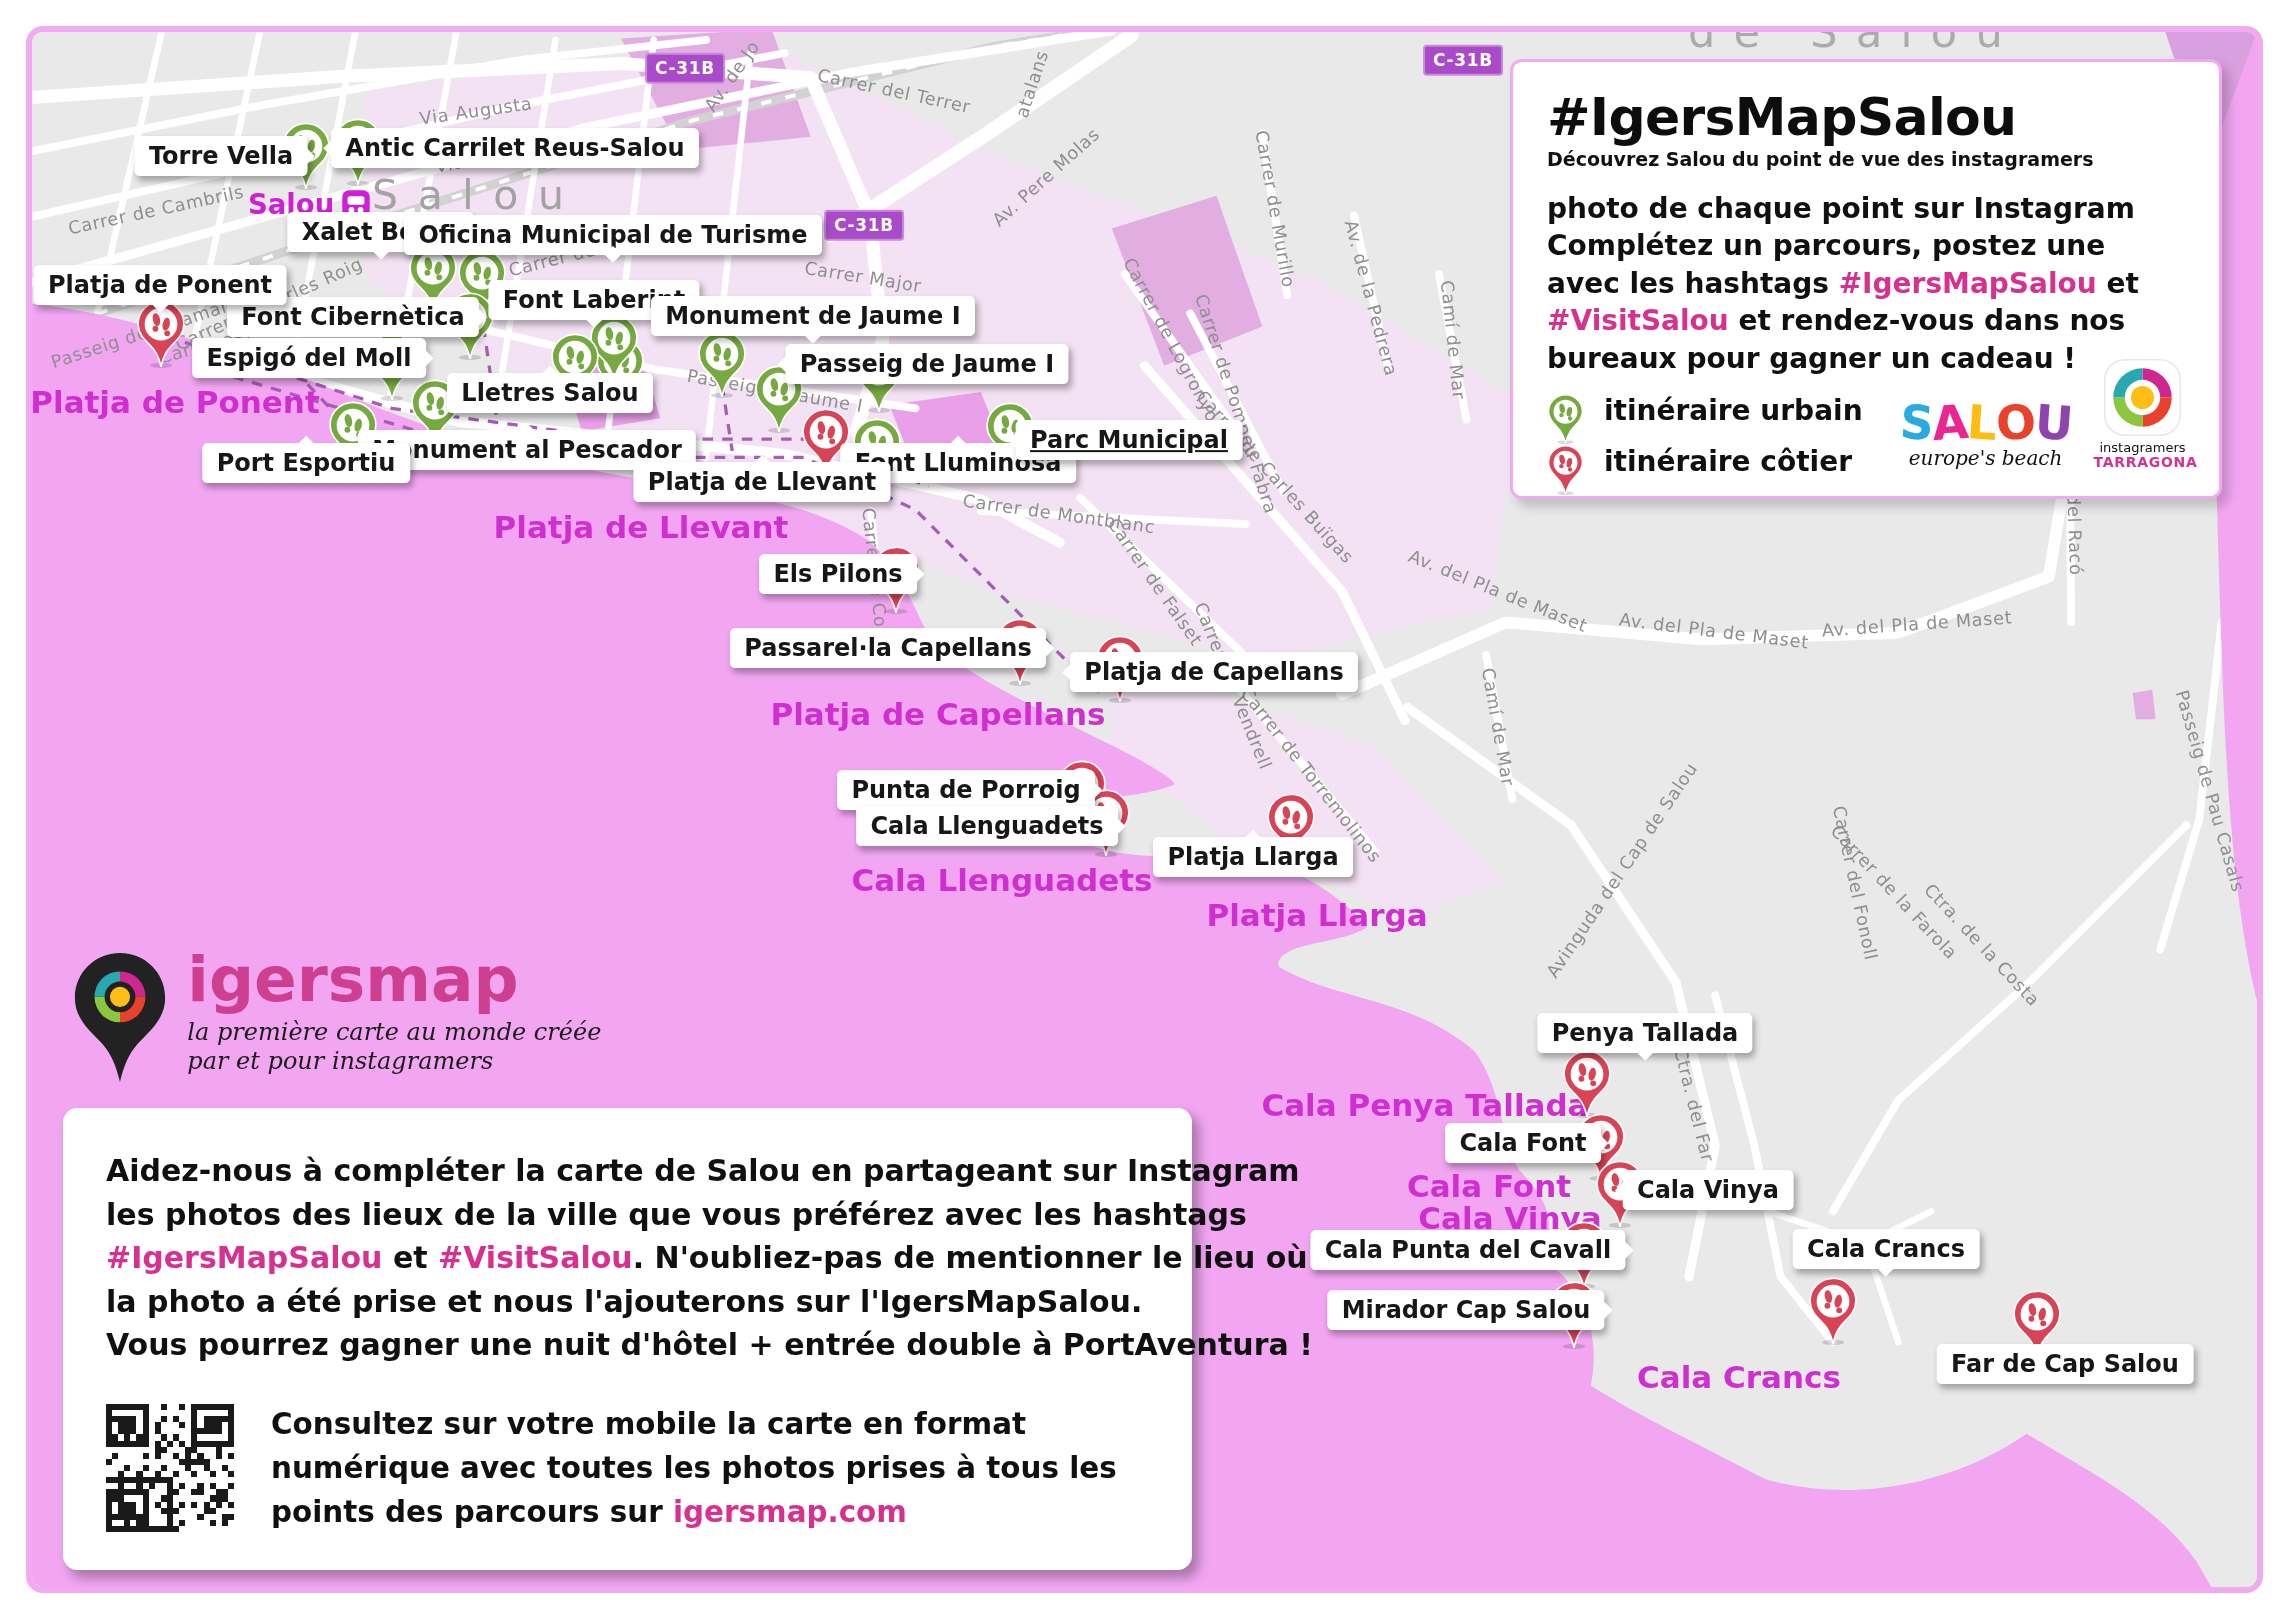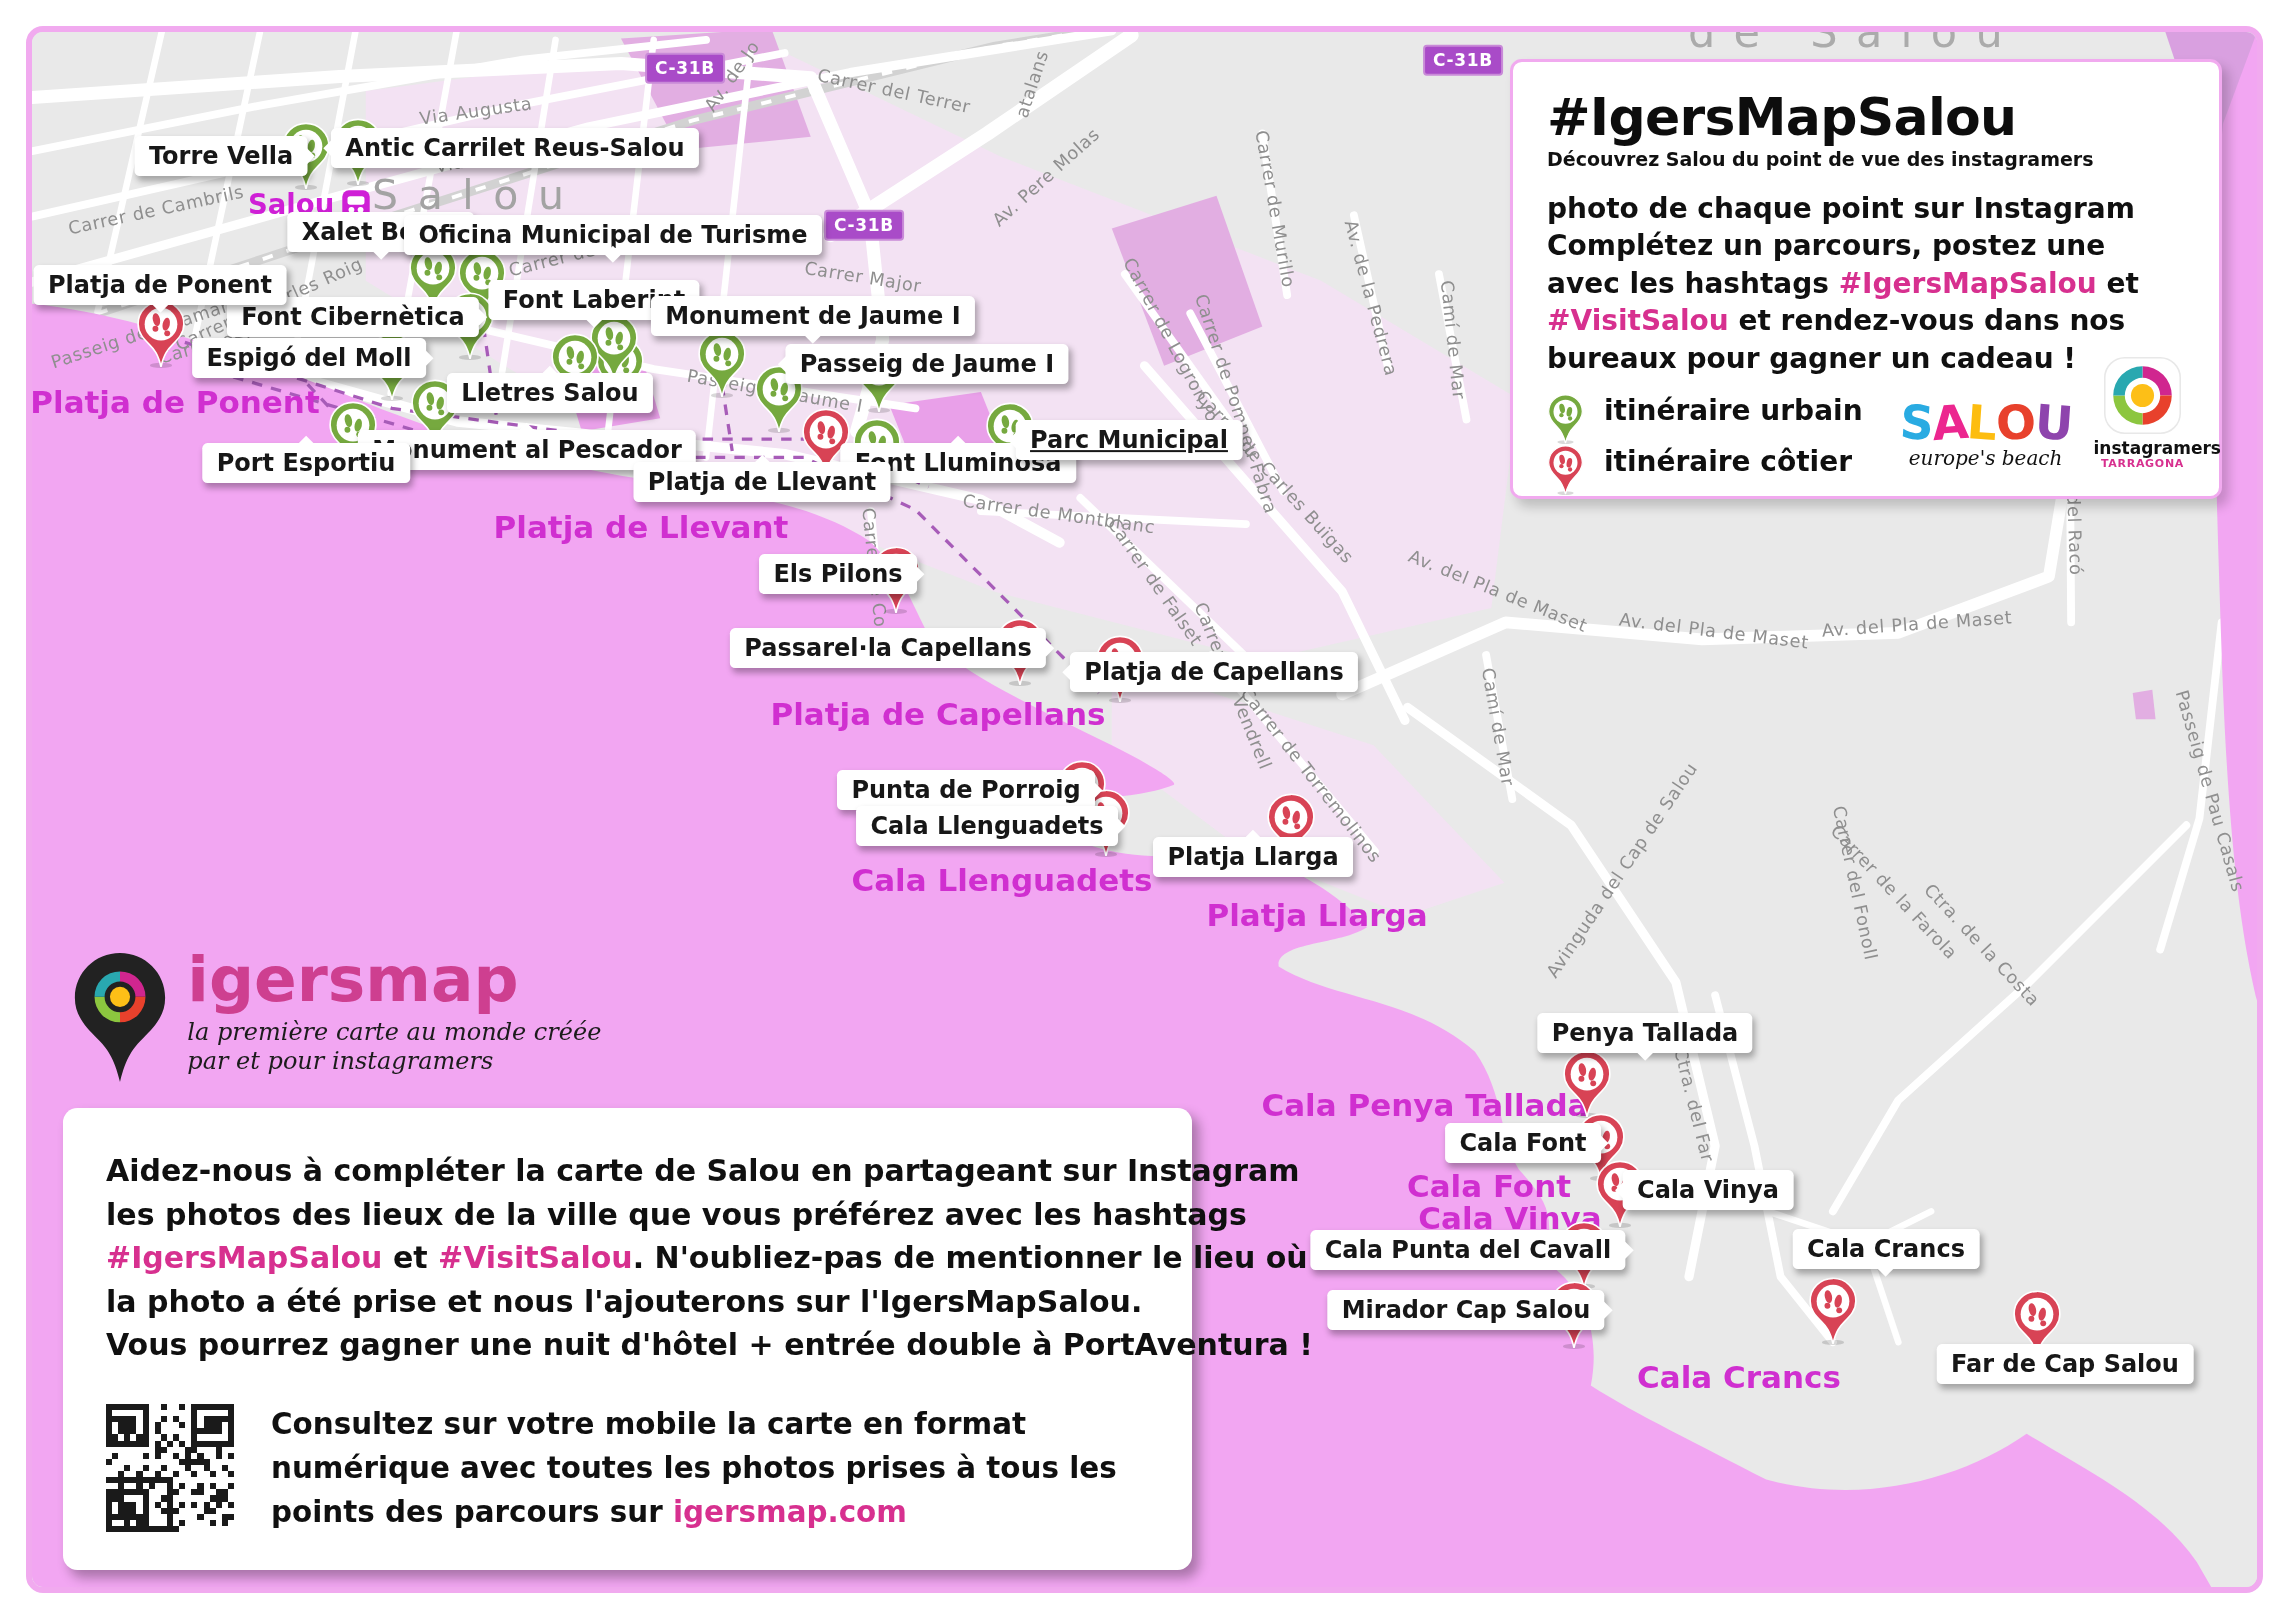--- a/index.html
+++ b/index.html
@@ -50,22 +50,22 @@
   #legend{margin-top:17px;}
   .legend-row{display:flex;align-items:flex-start;gap:20px;height:51px;}
   .legend-row .pin-s{width:37px;height:50px;flex:0 0 auto;}
   .legend-row .leg-text{font-size:28px;font-weight:700;color:#101010;}
   #logos{position:absolute;right:27.5px;bottom:26px;display:flex;align-items:flex-end;gap:22px;}
   #salou-logo{text-align:center;}
   #salou-word span{font-size:47px;font-weight:700;letter-spacing:-1.3px;}
   #salou-tagline{font-family:"DejaVu Serif","Liberation Serif",serif;font-style:italic;
     font-size:20px;color:#111;margin-top:-3.9px;}
   #igers-logo{text-align:center;width:98px;}
-  #igers-name{font-size:17px;font-weight:700;color:#111;margin-top:2.6px;}
-  #igers-sub{font-size:11px;font-weight:700;color:#d7308f;letter-spacing:0.7px;margin-top:-1.3px;}
+  #igers-name{font-size:13px;font-weight:400;color:#111;margin-top:2.6px;}
+  #igers-sub{font-size:14px;font-weight:700;color:#d7308f;letter-spacing:0.7px;margin-top:-1.3px;}
   
   #brand{position:absolute;left:71px;top:948px;display:flex;gap:18.3px;z-index:40;}
   #brand-text .brand-name{font-size:63px;font-weight:700;color:#ce3f90;line-height:1;}
   #brand-text .brand-tag{font-family:"DejaVu Serif","Liberation Serif",serif;font-style:italic;
     font-size:24px;color:#1c1c1c;line-height:1.22;margin-top:6.5px;}
   
   #promo-box{position:absolute;left:63px;top:1108px;width:1129px;height:462px;background:#ffffff;
     border-radius:14.4px;box-shadow:6.5px 7.9px 11.8px rgba(0,0,0,0.30);z-index:40;
     padding:41px 33px 0 43px;box-sizing:border-box;}
   #promo-body{font-size:30px;font-weight:700;color:#101010;line-height:1.45;}

